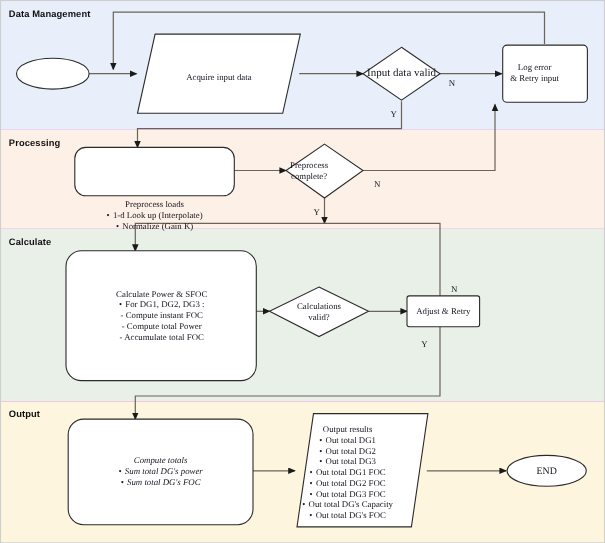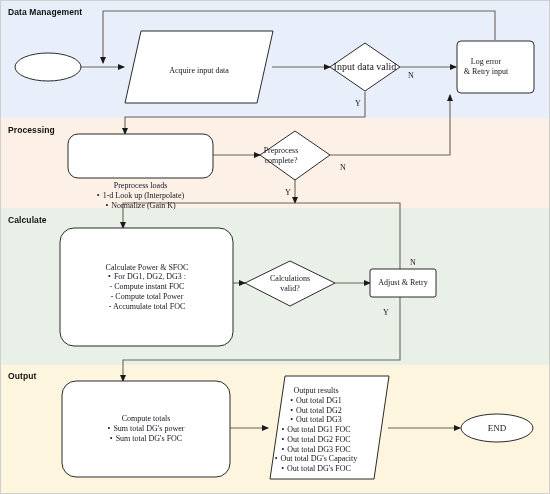--- a/index.html
+++ b/index.html
@@ -180,21 +180,21 @@
 
   <div class="node-text" style="left:248px;top:272px;width:84px;height:24px;font-size:8px;">
     <div class="inner">
       <div>Calculations</div>
       <div>valid?</div>
     </div>
   </div>
 
   <div class="node-text" style="left:371px;top:274px;width:64px;height:18px;font-size:8px;">Adjust &amp; Retry</div>
 
-  <div class="node-text" style="left:66px;top:410px;width:160px;height:38px;font-size:8px;">
+  <div class="node-text" style="left:66px;top:410px;width:160px;height:38px;font-size:8px;font-style:italic;">
     <div class="inner">
       <div>Compute totals</div>
       <ul class="list" id="totals-items">
           <li class="bul">Sum total DG's power</li>
           <li class="bul">Sum total DG's FOC</li>
         </ul>
     </div>
   </div>
 
   <div class="node-text" style="left:260px;top:384px;width:112px;height:92px;font-size:8px;">

